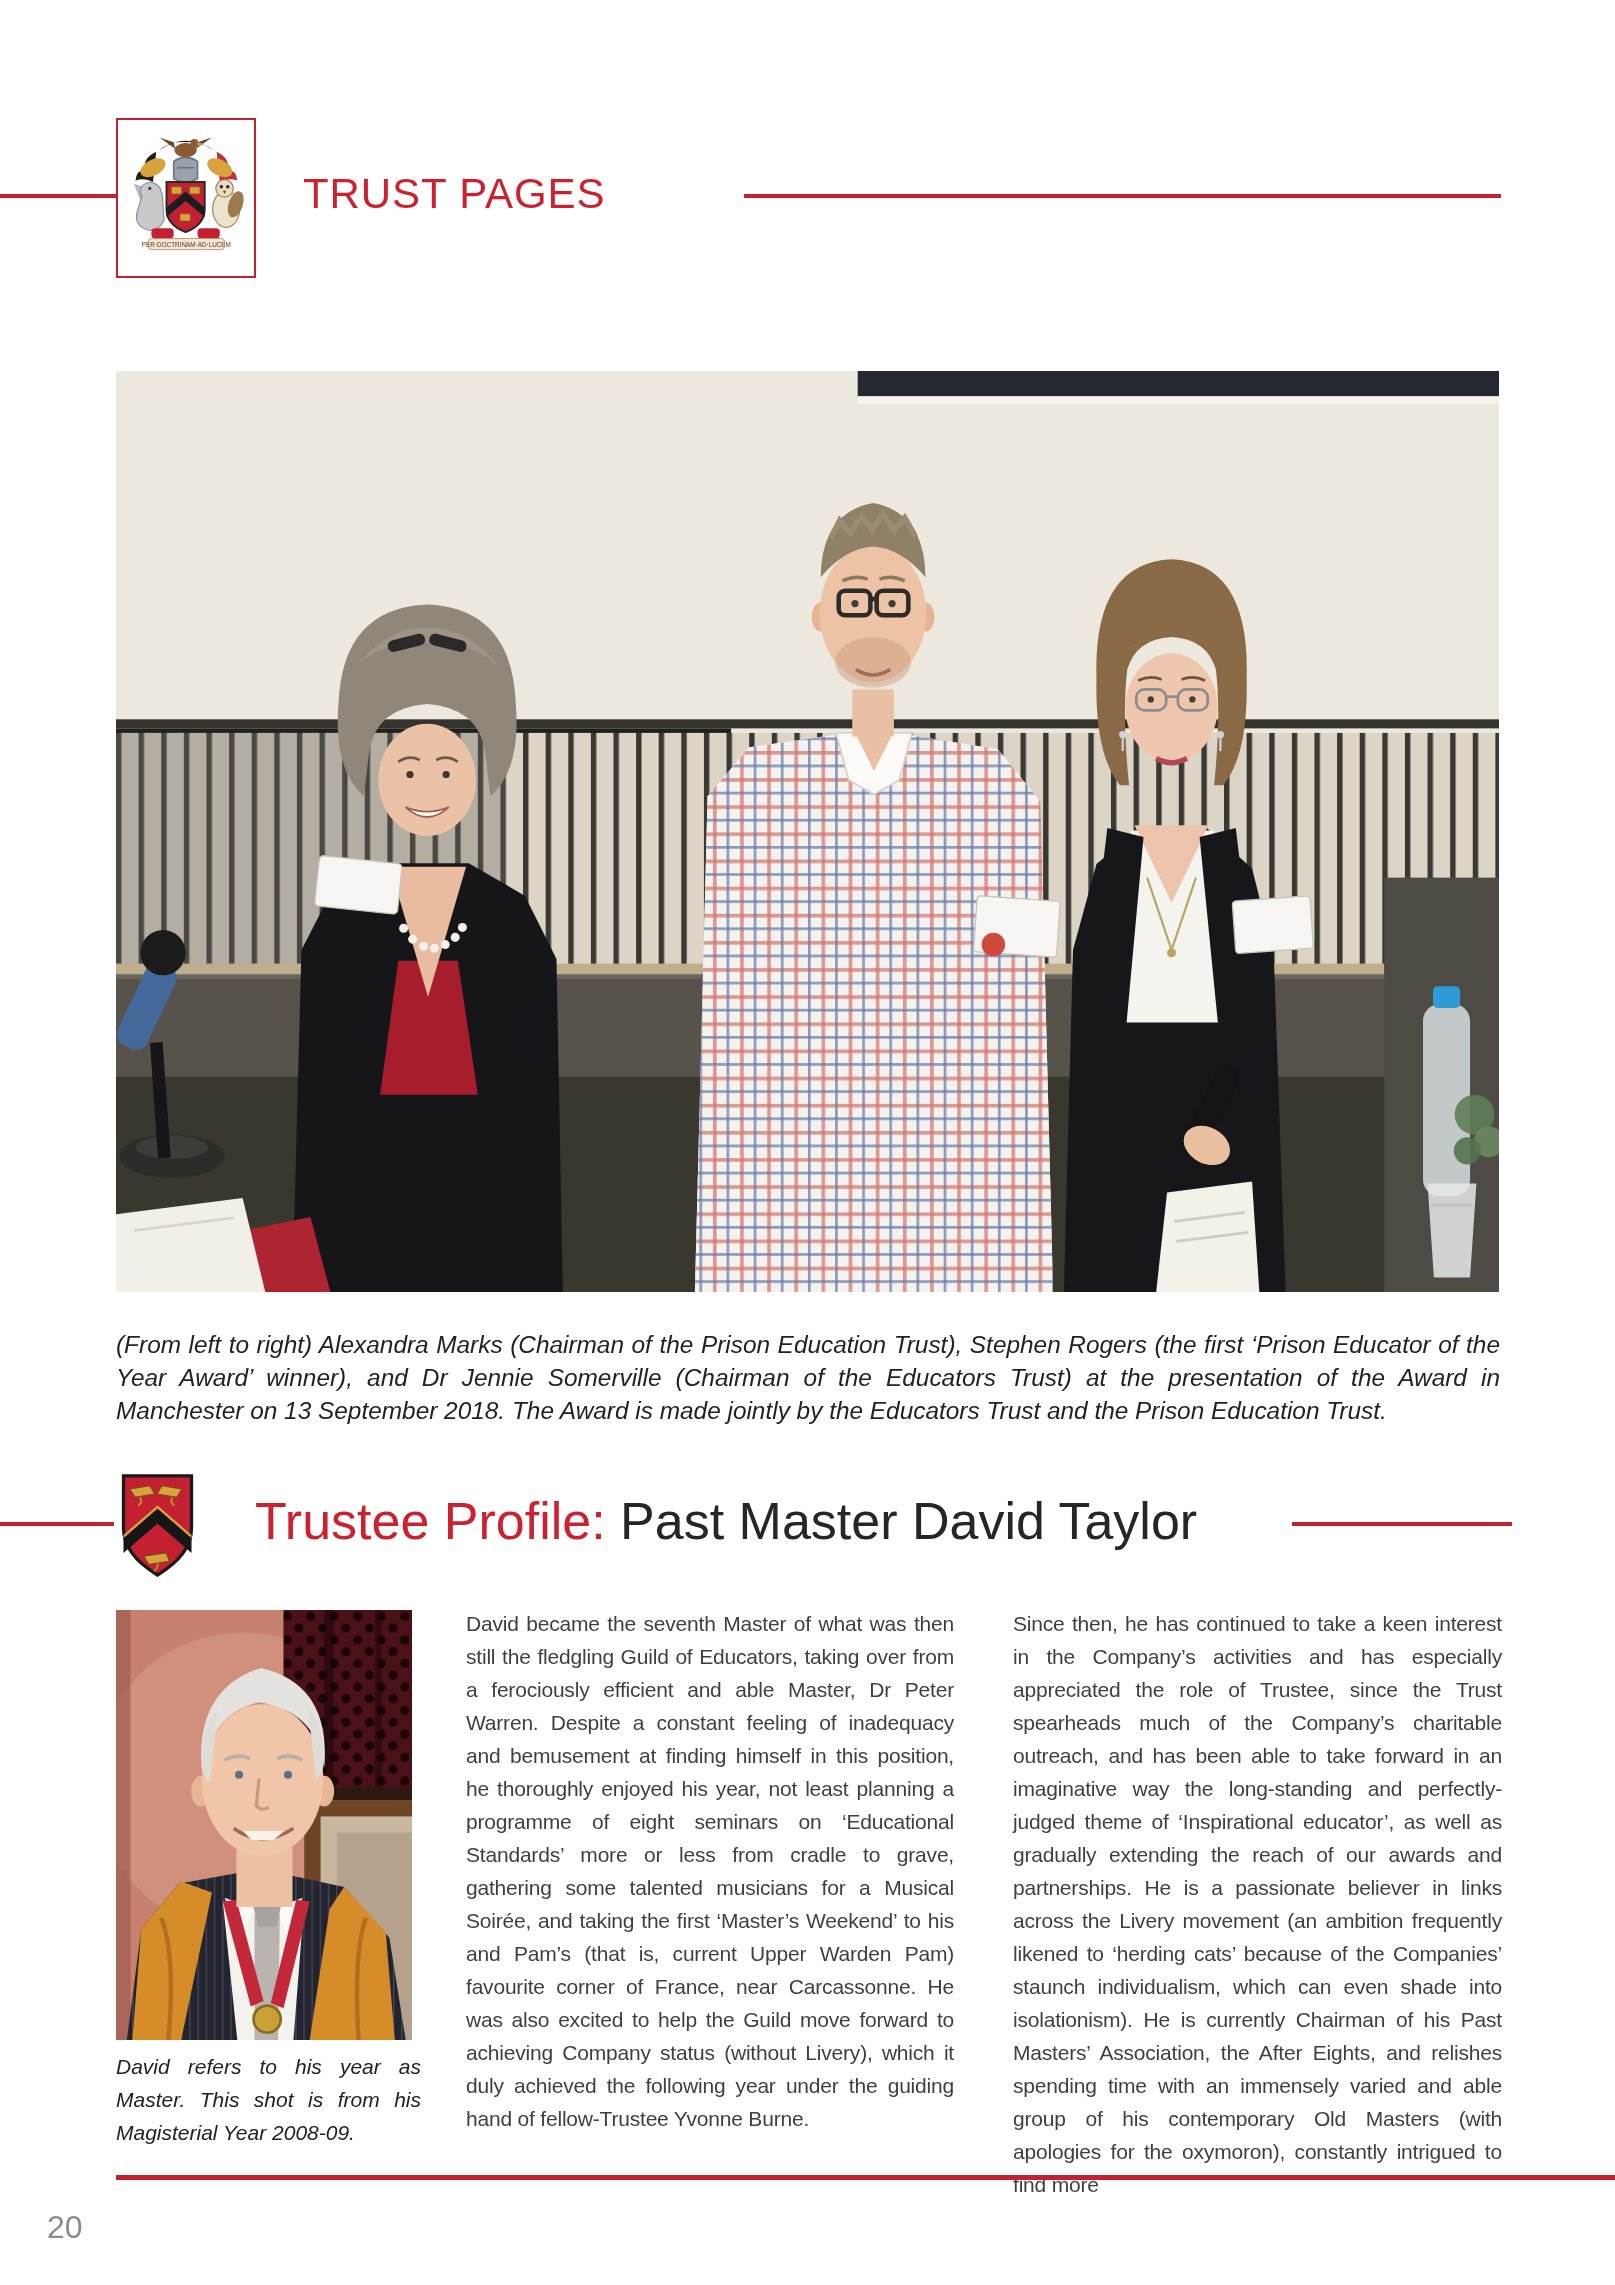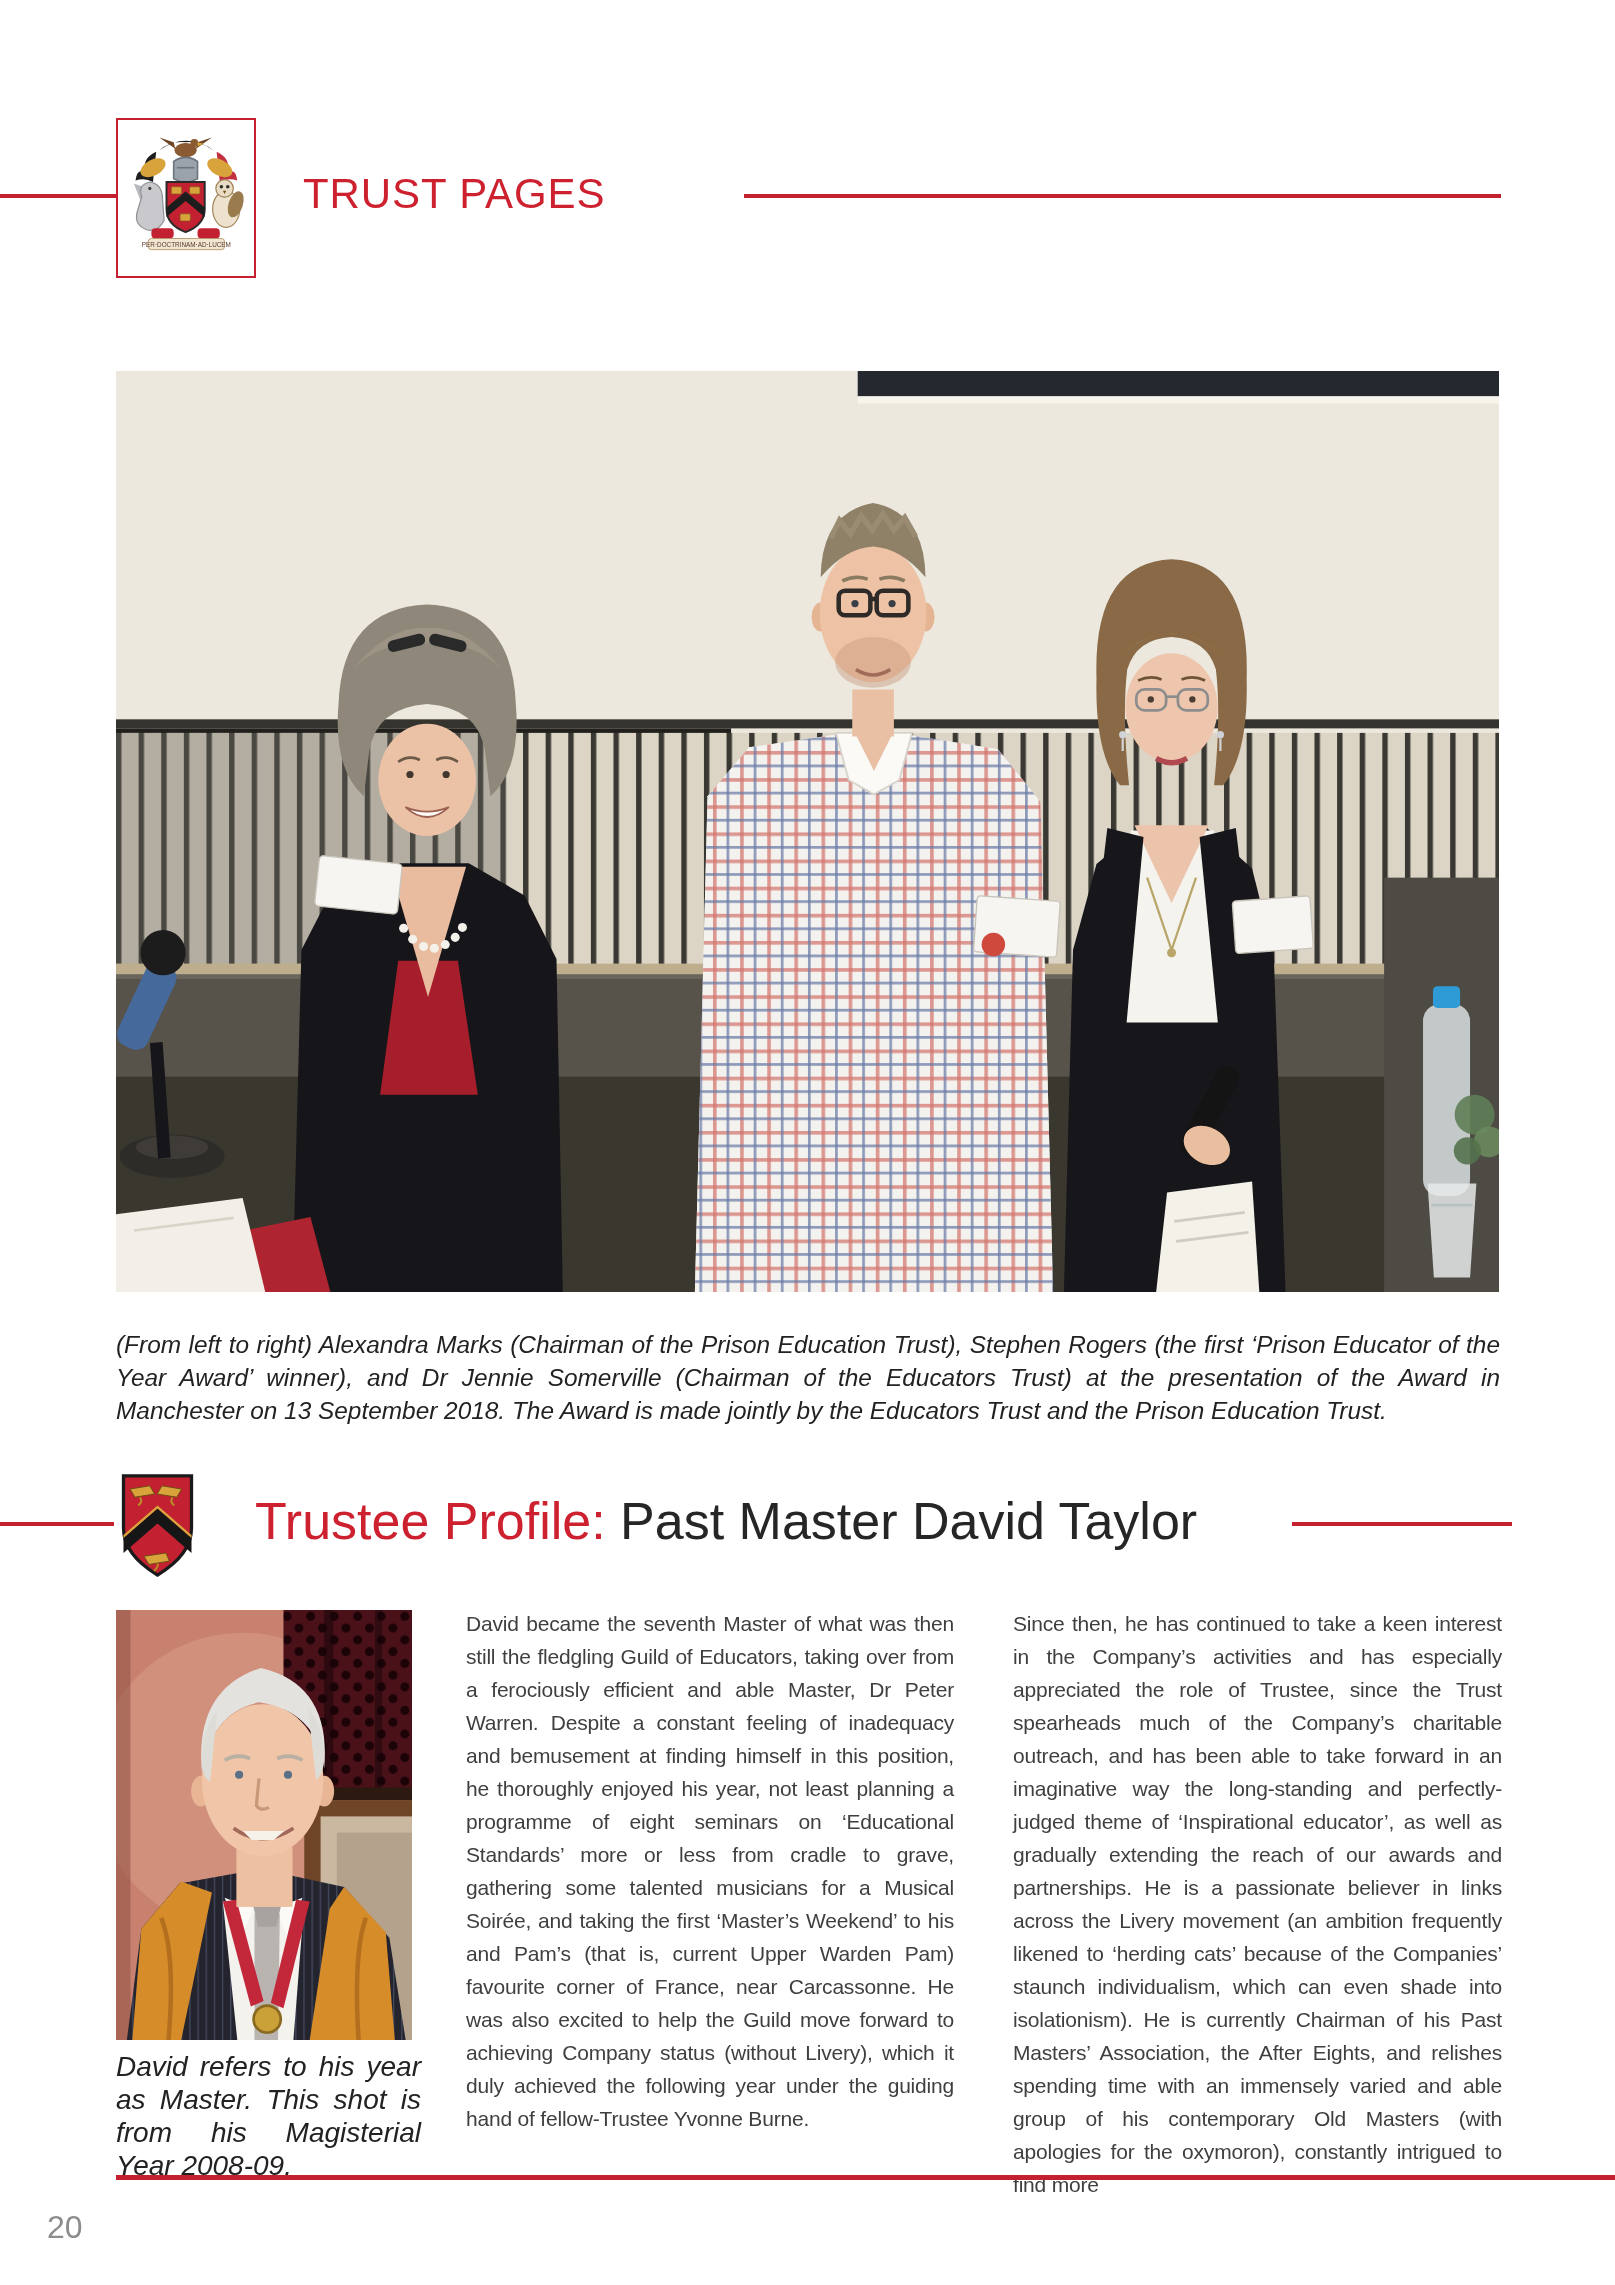--- a/index.html
+++ b/index.html
@@ -21,21 +21,21 @@
                 text-align:justify;margin:0;}
   
   .shield{position:absolute;left:116px;top:1471px;width:83px;height:109px;}
   .shield svg{display:block;width:100%;height:100%;}
   .section-heading{position:absolute;left:255px;top:1493px;font-size:52px;line-height:56px;
                    font-weight:400;color:#262626;white-space:nowrap;}
   .section-heading .red{color:#cd2130;}
   .profile-photo{position:absolute;left:116px;top:1610px;width:296px;height:430px;margin:0;}
   .profile-photo svg{display:block;width:100%;height:100%;}
   .profile-caption{position:absolute;left:116px;top:2050px;width:305px;
-                   font-size:28px;line-height:33px;font-style:italic;color:#222;
+                   font-size:21px;line-height:33px;font-style:italic;color:#222;
                    text-align:justify;margin:0;}
   .col{position:absolute;top:1607px;font-size:21px;line-height:33px;color:#3f3f3f;
        text-align:justify;letter-spacing:-0.2px;}
   .col1{left:466px;width:488px;}
   .col2{left:1013px;width:489px;}
   .bottom-rule{position:absolute;left:116px;top:2175px;width:1500px;height:4.5px;background:#c4202f;}
   .page-number{position:absolute;left:47px;top:2209px;font-size:32px;color:#8c8c8c;}
 </style>
 </head>
 <body>

